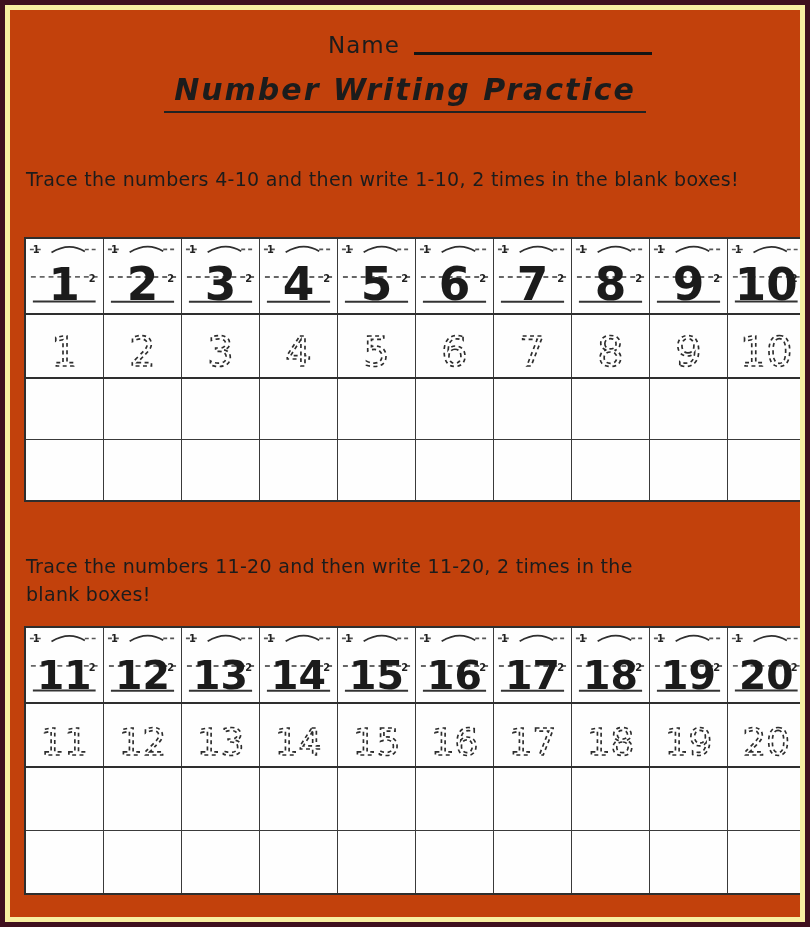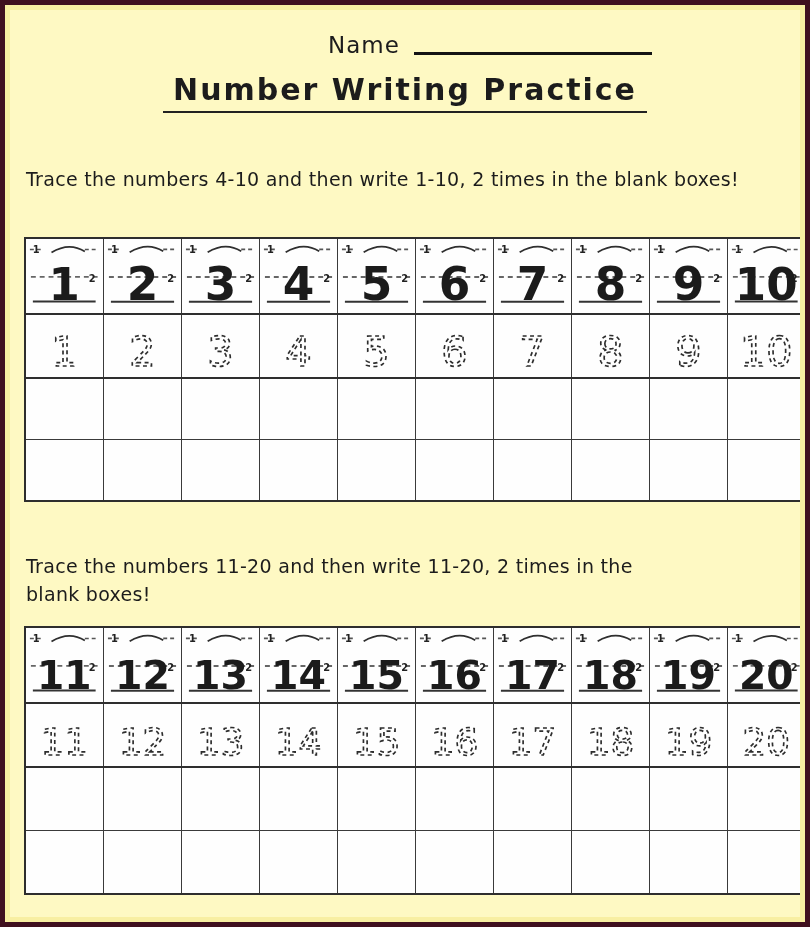--- a/index.html
+++ b/index.html
@@ -4,30 +4,30 @@
 <style>
   html,body{margin:0;padding:0;background:#ffffff;}
   .frame{
     width:810px;height:927px;box-sizing:border-box;
     border:5px solid #40101f;
     font-family:"DejaVu Sans",sans-serif;color:#1c1c1c;
   }
   .paper{
     width:100%;height:100%;box-sizing:border-box;
     border:5px solid #f8efa2;
-    background:#fef9c3;overflow:hidden;
+    background:#c2410c;overflow:hidden;
   }
   
   .name-row{margin:16px 0 0 318px;height:32px;display:flex;align-items:flex-end;}
   .name-label{font-size:23px;letter-spacing:1px;}
   .name-line{display:inline-block;width:238px;height:0;border-bottom:3px solid #141414;margin:0 0 3px 14px;}
   .title-wrap{text-align:center;margin-top:14px;}
   .title{
     display:inline-block;font-size:30px;font-weight:bold;letter-spacing:2px;
-    border-bottom:2px solid #222;padding:0 10px 4px 10px;
+    border-bottom:2px solid #222;padding:0 10px 4px 10px;font-style:italic;
   }
   
   .instruction{margin:52px 14px 0 16px;font-size:19px;letter-spacing:.3px;line-height:28px;}
   .instruction.second{margin-top:50px;max-width:648px;}
   
   table.practice{
     border-collapse:collapse;table-layout:fixed;
     width:782px;margin:44px 14px 0 14px;
     border:2px solid #2e2e2e;background:#fefefe;
   }

